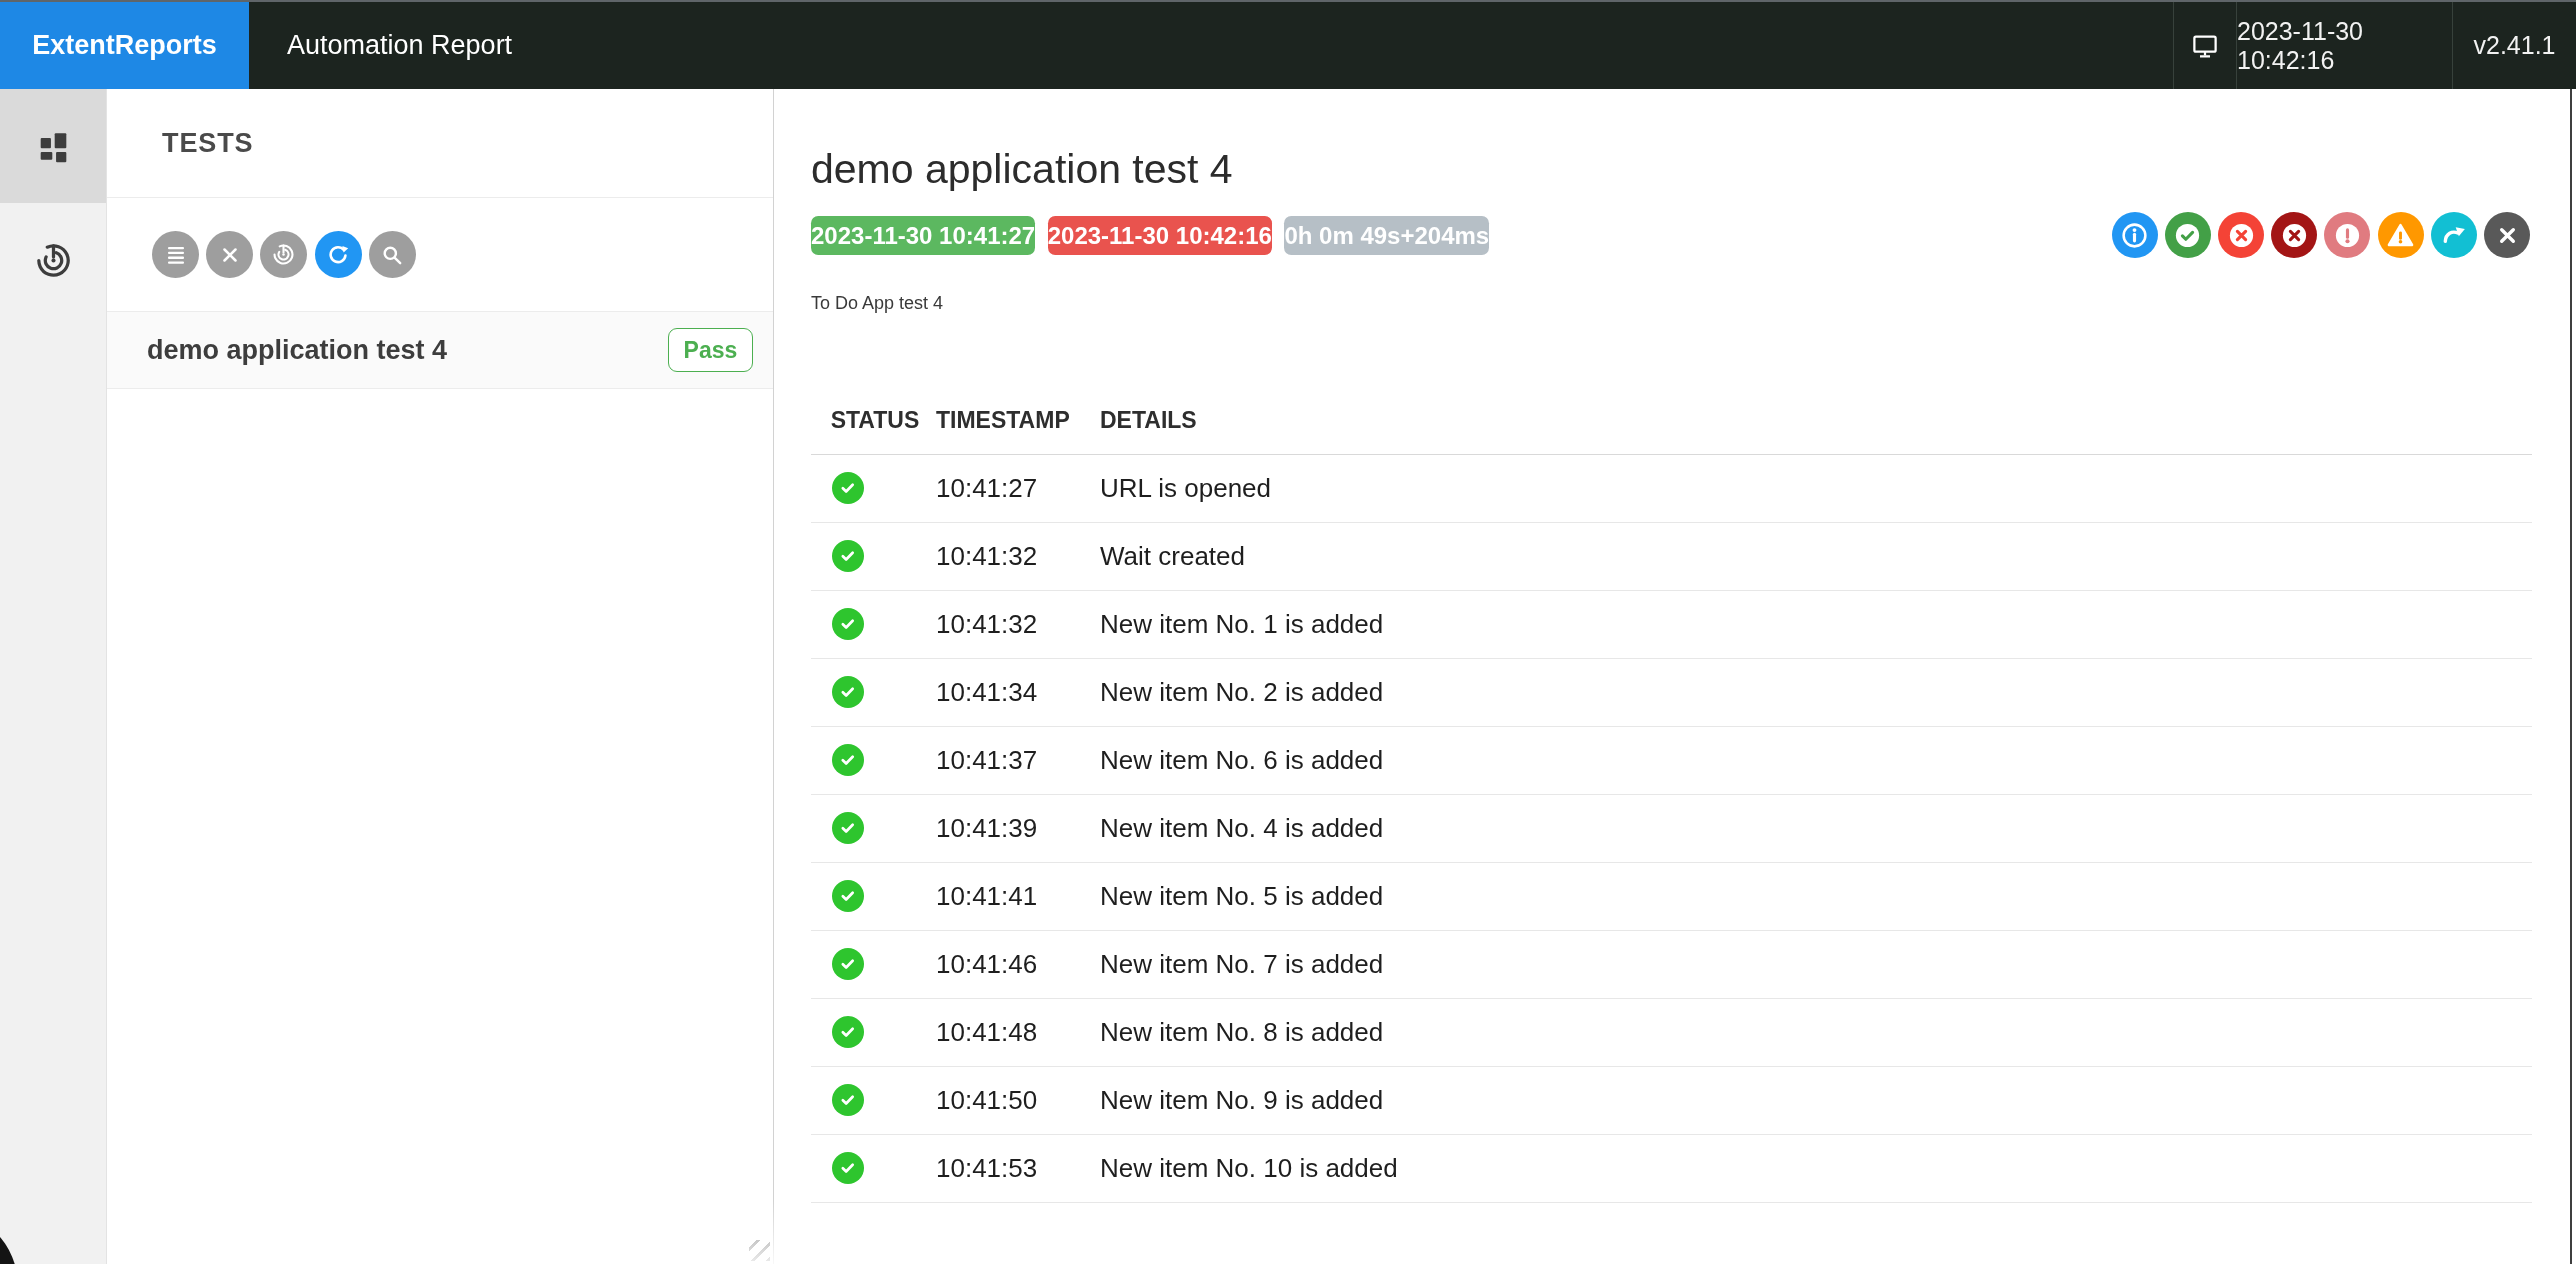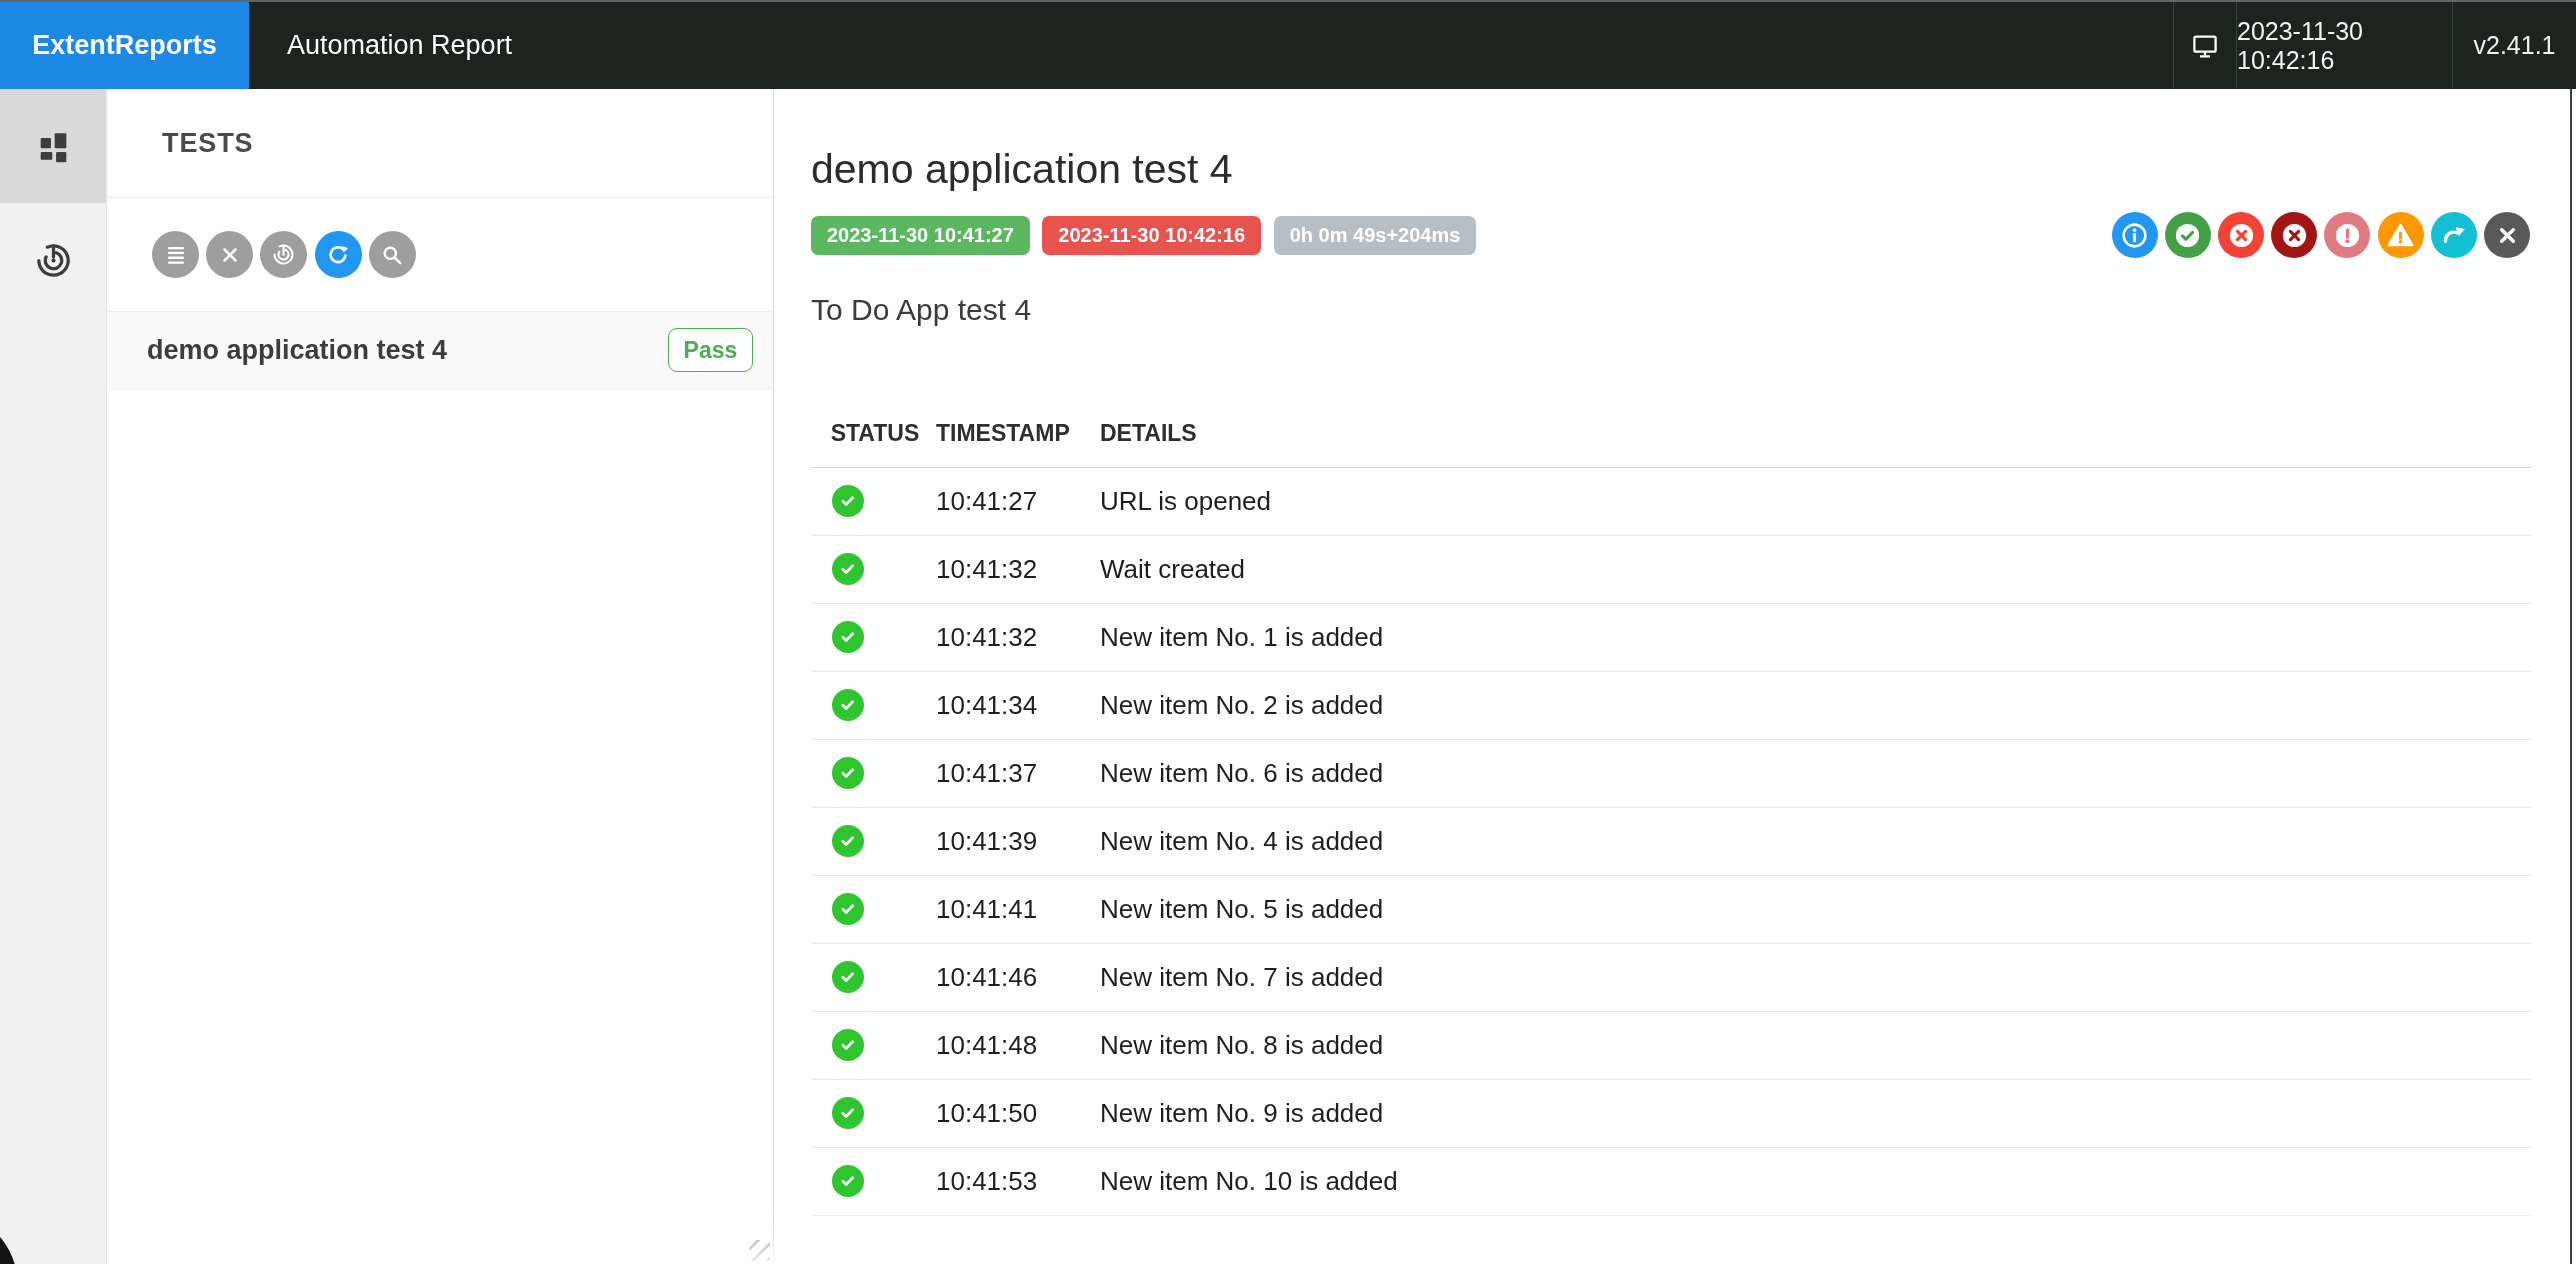--- a/index.html
+++ b/index.html
@@ -40,23 +40,23 @@
   .pass-badge { margin-left:auto; margin-right:19.7px; border:1.8px solid #4caf50; color:#43a047;
                 font-size:23px; font-weight:600; border-radius:9px; padding:7.2px 15px; background:#fff; }
   .grip { position:absolute; right:2.7px; bottom:2.7px; width:21.5px; height:21.5px;
           background:repeating-linear-gradient(135deg, transparent 0 5.4px, #8a8a8a 5.4px 8px, transparent 8px 10.7px); }
 
   
   .main { position:absolute; left:775px; top:89px; width:1796px; height:1175px; background:#fff;
           padding:57px 39px 0 36px; }
   .main-title { font-size:41px; font-weight:500; color:#2c2c2c; }
   .badge-row { display:flex; margin-top:23px; }
-  .badge { height:39px; display:flex; align-items:center; padding:0 16px; margin-right:12.5px;
-           border-radius:7.2px; color:#fff; font-size:20px; font-weight:700; }
-  .desc { margin-top:38px; font-size:30px; color:#3a3a3a; }
+  .badge { height:39px; display:flex; align-items:center; padding:0 0; margin-right:12.5px;
+           border-radius:7.2px; color:#fff; font-size:24px; font-weight:700; }
+  .desc { margin-top:38px; font-size:18px; color:#3a3a3a; }
 
   .status-row { position:absolute; top:123px; right:41px; display:flex; }
   .st-ico { width:46px; height:46px; border-radius:50%; margin-left:7.2px; background:#999;
             display:flex; align-items:center; justify-content:center; cursor:pointer; border:none; }
 
   
   .log-table { width:100%; border-collapse:collapse; margin-top:93px; }
   .log-table th { text-align:left; font-size:23px; font-weight:700; color:#2e2e2e;
                   padding:0 0 19.7px 0; border-bottom:1.8px solid #d9d9d9; }
   .log-table th.col-status { width:125px; padding-left:19.7px; }

